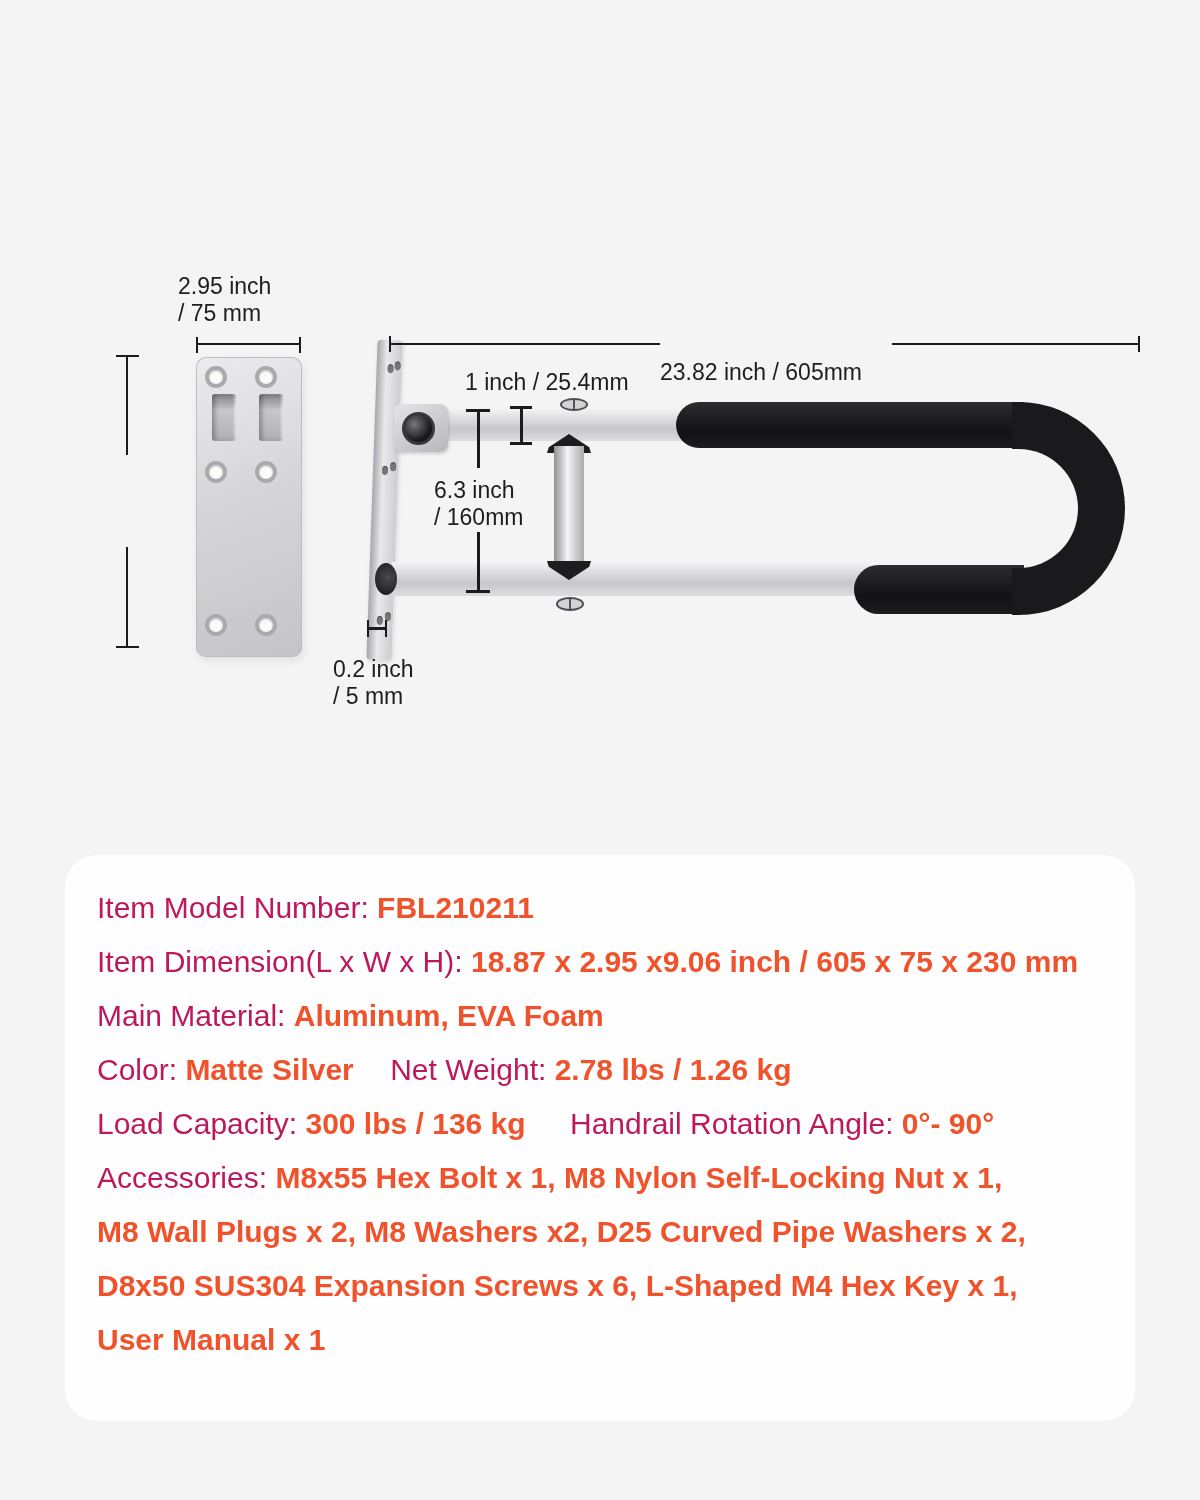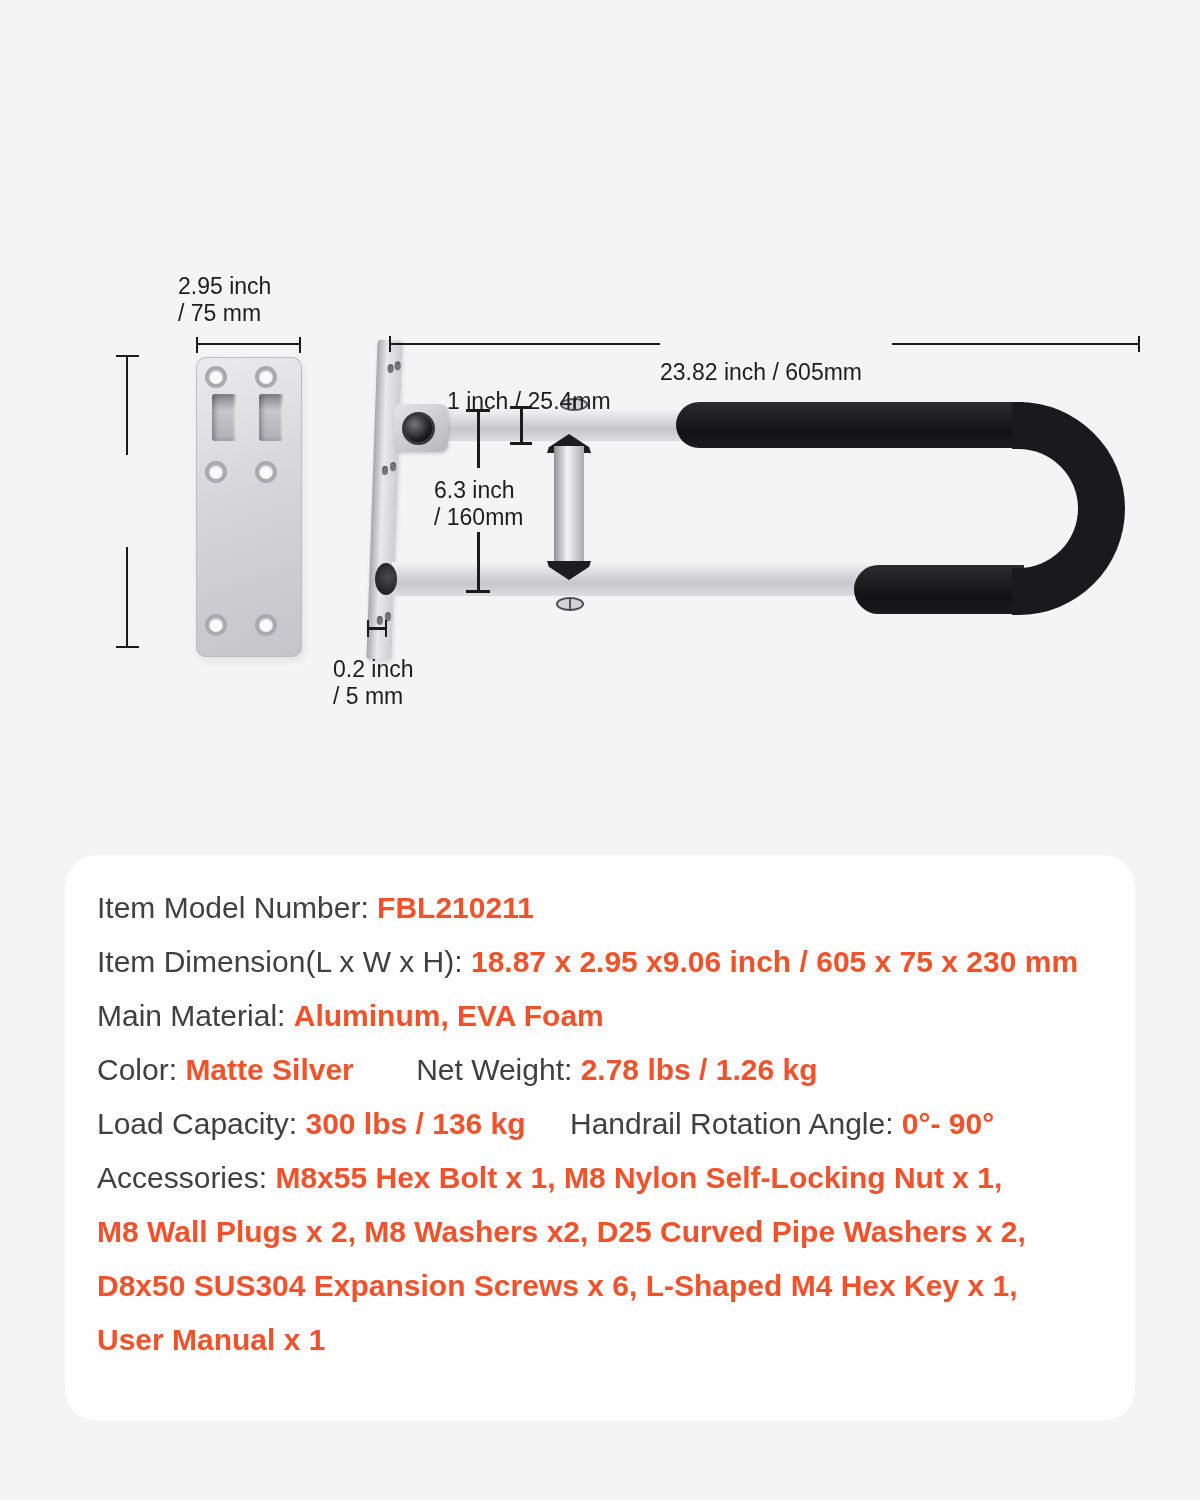--- a/index.html
+++ b/index.html
@@ -76,24 +76,24 @@
     border:47px solid #1a1a1c;border-left:none;
     border-radius:0 107px 107px 0;
   }
   
   .card{
     position:absolute;left:65px;top:855px;width:1070px;height:566px;
     background:#fefefe;border-radius:32px;
   }
   .card-content{padding:26px 32px 0 32px;}
   .srow{font-size:30px;line-height:54px;white-space:nowrap;}
-  .lab{color:#404040;}
+  .lab{color:#be185d;}
   .val{color:#f0522b;font-weight:bold;}
   .valr{color:#f0522b;font-weight:bold;}
-  .gap-weight{margin-left:54px;text-align:right;}
+  .gap-weight{margin-left:28px;text-align:right;}
   .gap-rotation{margin-left:36px;}
   .gap-color{margin-left:0;}
 </style>
 </head>
 <body>
 
 <div class="stage">
 
   <div class="dimtext center" style="left:178px;top:273px;width:130px;">
     <div>2.95 inch</div>
@@ -144,21 +144,21 @@
   <div class="foam" style="left:676px;top:402px;width:348px;height:46px;border-radius:23px 0 0 23px;"></div>
   <div class="foam" style="left:854px;top:565px;width:170px;height:49px;border-radius:25px 0 0 25px;"></div>
   <div class="u-bend"></div>
 
   <div class="dl" style="left:389px;top:336px;width:2px;height:16px;"></div>
   <div class="dl" style="left:390px;top:343px;width:270px;height:2px;"></div>
   <div class="dimtext center" style="left:660px;top:331px;width:232px;margin-top:28px;">23.82 inch / 605mm</div>
   <div class="dl" style="left:892px;top:343px;width:247px;height:2px;"></div>
   <div class="dl" style="left:1138px;top:336px;width:2px;height:16px;"></div>
 
-  <div class="dimtext" style="left:447px;top:369px;margin-top:19px;">1 inch / 25.4mm</div>
+  <div class="dimtext" style="left:465px;top:369px;">1 inch / 25.4mm</div>
   <div class="dl" style="left:510px;top:406px;width:22px;height:3px;"></div>
   <div class="dl" style="left:520px;top:406px;width:3px;height:39px;"></div>
   <div class="dl" style="left:510px;top:442px;width:22px;height:3px;"></div>
 
   <div class="dl" style="left:466px;top:409px;width:24px;height:3px;"></div>
   <div class="dl" style="left:477px;top:409px;width:3px;height:59px;"></div>
   <div class="dimtext" style="left:434px;top:477px;">
     <div>6.3 inch</div>
     <div>/ 160mm</div>
   </div>

